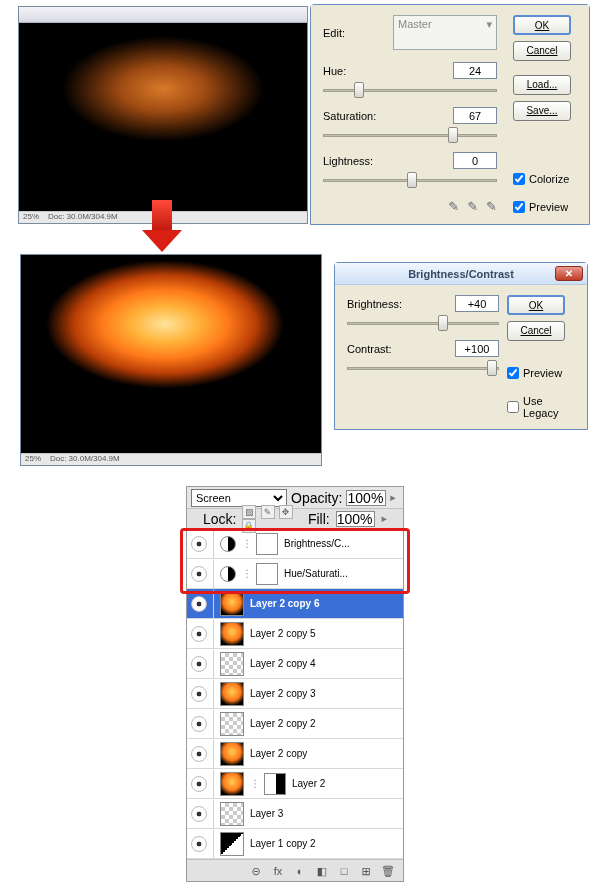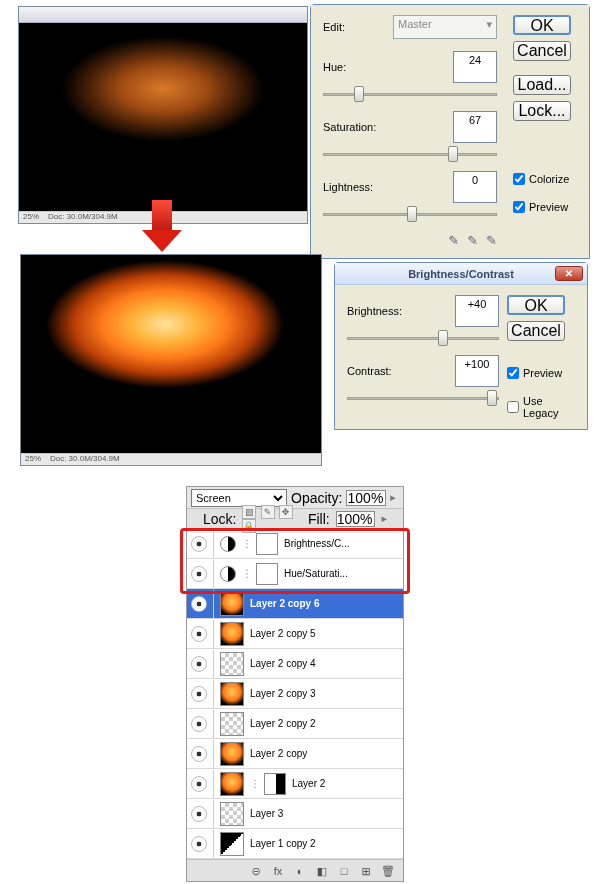--- a/index.html
+++ b/index.html
@@ -49,30 +49,31 @@
     padding: 10px 12px;
     background: #ece9d8;
   }
   .btn {
     display: block;
     width: 58px;
     height: 20px;
     border: 1px solid #7a7a7a;
     border-radius: 3px;
     background: linear-gradient(#fff,#e8e8e0);
-    font-size: 16px;
+    font-size: 10px;
     text-align: center;
     line-height: 18px;
     margin-bottom: 6px;
     cursor: pointer;
+    text-decoration: underline;
   }
   .btn.primary { border: 2px solid #5a8ed6; }
   .numbox {
     width: 44px;
-    height: 32px;
+    height: 17px;
     border: 1px solid #7a8aa0;
     background: #fff;
     text-align: center;
     font-size: 11px;
     line-height: 16px;
     display: inline-block;
   }
   .slider {
     height: 18px;
     display: flex;
@@ -302,21 +303,21 @@
     &nbsp;&nbsp;
     <span>Doc: 30.0M/304.9M</span>
   </div>
 </div>
 
 <div class="window dialog" style="left:310px; top:4px; width:280px;">
   <div class="inner" style="display:flex; gap:16px;">
     <div style="flex:1;">
       <div class="field-row">
         <span class="field-label">Edit:</span>
-        <div style="flex:1;height:24px;border:1px solid #9aa;background:#f4f4f0;padding:0 4px;line-height:16px;color:#888;display:flex;justify-content:space-between;">
+        <div style="flex:1;height:35px;border:1px solid #9aa;background:#f4f4f0;padding:0 4px;line-height:16px;color:#888;display:flex;justify-content:space-between;">
           <span>Master</span>
           <span>▾</span>
         </div>
       </div>
 
       <div style="height:10px"></div>
       <div class="field-row">
         <span class="field-label">Hue:</span>
         <span style="flex:1"></span>
         <span class="numbox">24</span>
@@ -354,21 +355,21 @@
         <span>✎</span>
         <span>✎</span>
       </div>
     </div>
 
     <div style="width:64px;">
       <div class="btn primary">OK</div>
       <div class="btn">Cancel</div>
       <div style="height:8px"></div>
       <div class="btn">Load...</div>
-      <div class="btn">Lock...</div>
+      <div class="btn">Save...</div>
       <div style="height:30px"></div>
       <label class="check">
         <input type="checkbox" checked="" style="">
           <span>Colorize</span>
       </label>
       <label class="check">
         <input type="checkbox" checked="" style="">
           <span>Preview</span>
       </label>
     </div>

